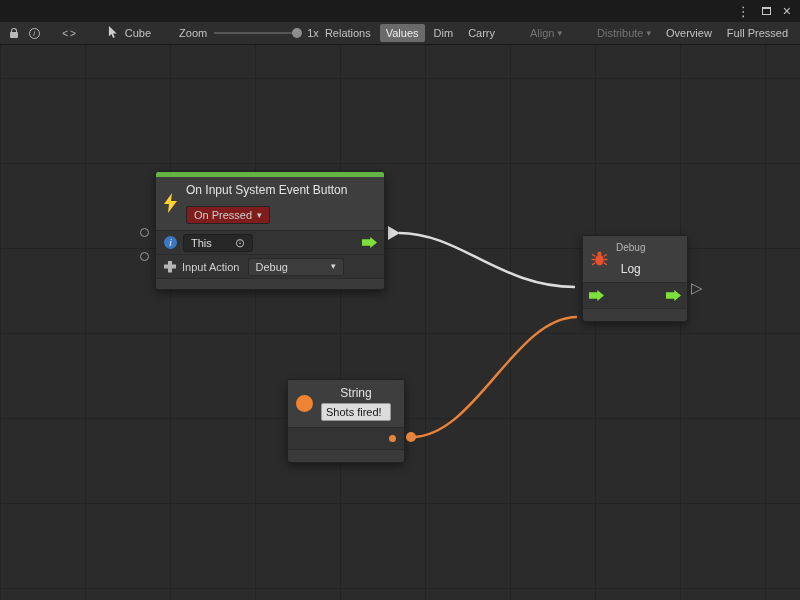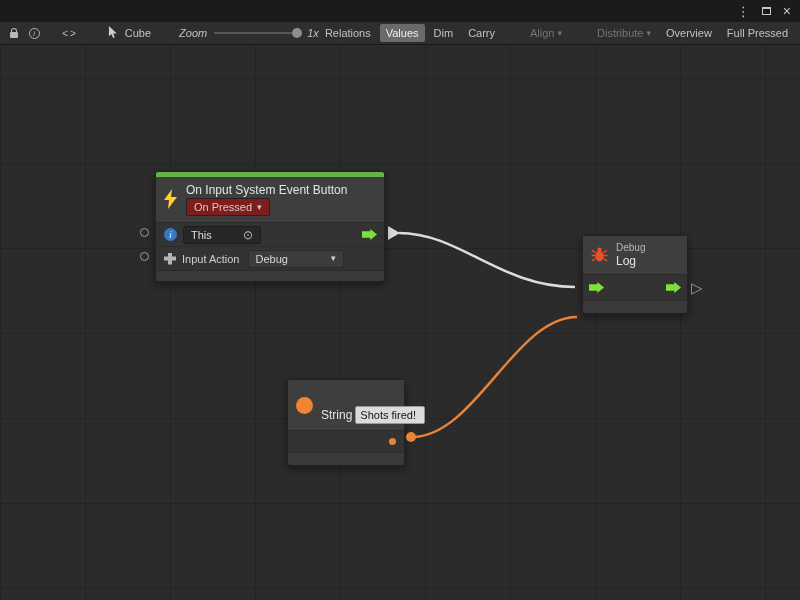--- a/index.html
+++ b/index.html
@@ -15,21 +15,21 @@
   .close-x { font-size:14px; line-height:1; }
 
   
   .toolbar { height:23px; background:#2e2e2e; border-bottom:1px solid #181818; display:flex; align-items:center; font-size:11px; color:#c2c2c2; padding:0 4px; }
   .tb-icon { display:flex; align-items:center; justify-content:center; width:24px; height:22px; }
   .lock { width:8px; height:6px; background:#b8b8b8; border-radius:1px; position:relative; margin-top:3px; }
   .lock:before { content:''; position:absolute; top:-4px; left:1px; width:4px; height:4px; border:1.5px solid #b8b8b8; border-bottom:none; border-radius:3px 3px 0 0; }
   .circle-i { width:11px; height:11px; border:1px solid #b8b8b8; border-radius:50%; font-size:8px; display:flex; align-items:center; justify-content:center; color:#b8b8b8; font-style:italic; }
   .code-glyph { font-size:10px; letter-spacing:2px; color:#b8b8b8; margin-left:18px; }
   .cube-group { display:flex; align-items:center; gap:6px; margin-left:30px; }
-  .zoom-group { display:flex; align-items:center; gap:7px; margin-left:28px;font-style:italic; }
+  .zoom-group { display:flex; align-items:center; gap:7px; margin-left:28px; }
   .slider { width:86px; height:2px; background:#565656; position:relative; }
   .knob { position:absolute; right:-2px; top:-4px; width:10px; height:10px; border-radius:50%; background:#8d8d8d; }
   .tb-buttons { margin-left:auto; display:flex; align-items:center; gap:3px; padding-right:2px; }
   .tb-btn { padding:3px 6px; border-radius:2px; white-space:nowrap; display:flex; align-items:center; gap:3px; }
   .tb-btn.active { background:#6a6a6a; color:#efefef; }
   .tb-btn.disabled { color:#747474;margin-left:20px; }
   .caret { font-size:9px; line-height:1; }
 
   
   .canvas { position:relative; width:800px; height:555px; background-color:#2b2b2b;
@@ -47,44 +47,44 @@
   .node-footer { height:10px; background:#3a3a3a; border-radius:0 0 3px 3px; }
 
   .flow-arrow { width:15px; height:11px; background:#7ee03c; flex:0 0 auto;
     clip-path:polygon(0 20%,55% 20%,55% 0,100% 50%,55% 100%,55% 80%,0 80%); }
   .dot-port { width:7px; height:7px; border-radius:50%; background:#8f8f8f; flex:0 0 auto; }
   .dot-port.orange { background:#e8833a; }
 
   
   .event-node { left:155px; top:126px; width:230px; }
   .event-strip { height:5px; background:#64b345; border-radius:2px 2px 0 0; }
-  .hdr-col { display:flex; flex-direction:column; gap:1px; }
+  .hdr-col { display:flex; flex-direction:column; gap:9px;align-items:center; }
   .mini-dropdown { align-self:flex-start; background:#7f1d1d; border:1px solid #232323; border-radius:2px;
     padding:2px 7px; font-size:11px; color:#cccccc; display:flex; align-items:center; gap:5px; }
   .info-badge { width:13px; height:13px; border-radius:50%; background:#3b78c4; color:#fff; font-size:9px; font-style:italic;
     display:flex; align-items:center; justify-content:center; flex:0 0 auto; }
-  .this-field { display:flex; align-items:center; justify-content:space-between; width:78px;
+  .this-field { display:flex; align-items:center; justify-content:space-between; width:70px;
     background:#272727; border:1px solid #1d1d1d; border-radius:3px; padding:2px 7px; color:#dddddd; }
   .target { color:#bbbbbb; font-size:12px; line-height:1; }
   .event-node .flow-arrow.out { margin-left:auto; margin-right:-1px; }
   .gamepad { width:12px; height:12px; background:#b5b5b5; flex:0 0 auto;
     clip-path:polygon(33% 0,67% 0,67% 33%,100% 33%,100% 67%,67% 67%,67% 100%,33% 100%,33% 67%,0 67%,0 33%,33% 33%); }
   .dropdown { display:flex; align-items:center; justify-content:space-between; width:96px; margin-left:2px;
     background:#3c3c3c; border:1px solid #292929; border-radius:2px; padding:2px 7px; color:#d6d6d6; }
 
   
   .debug-node { left:582px; top:190px; width:106px; }
   .node-category { font-size:10px; color:#b5b5b5; }
   .flow-row { justify-content:space-between; height:26px; padding:0 6px; }
   .debug-node .node-footer { height:12px; }
 
   
   .string-node { left:287px; top:334px; width:118px; }
   .string-dot { width:17px; height:17px; border-radius:50%; background:#ef8432; flex:0 0 auto; }
-  .string-col { display:flex; flex-direction:row; gap:3px; align-items:center;margin-top:20px; }
+  .string-col { display:flex; flex-direction:column; gap:3px; align-items:center; }
   .string-input { width:70px; background:#dcdcdc; color:#141414; border:1px solid #989898; border-radius:2px;
     padding:2px 4px; font-size:11px; font-family:"Liberation Sans", sans-serif; }
   .out-row { height:22px; justify-content:flex-end; }
   .string-node .node-footer { height:12px; }
 
   
   .ring { position:absolute; width:9px; height:9px; border:1px solid #9a9a9a; border-radius:50%; }
   .ext-dot { position:absolute; width:10px; height:10px; border-radius:50%; background:#e8833a; }
   .ext-triangle { position:absolute; color:#9a9a9a; font-size:15px; line-height:1; }
 </style>

